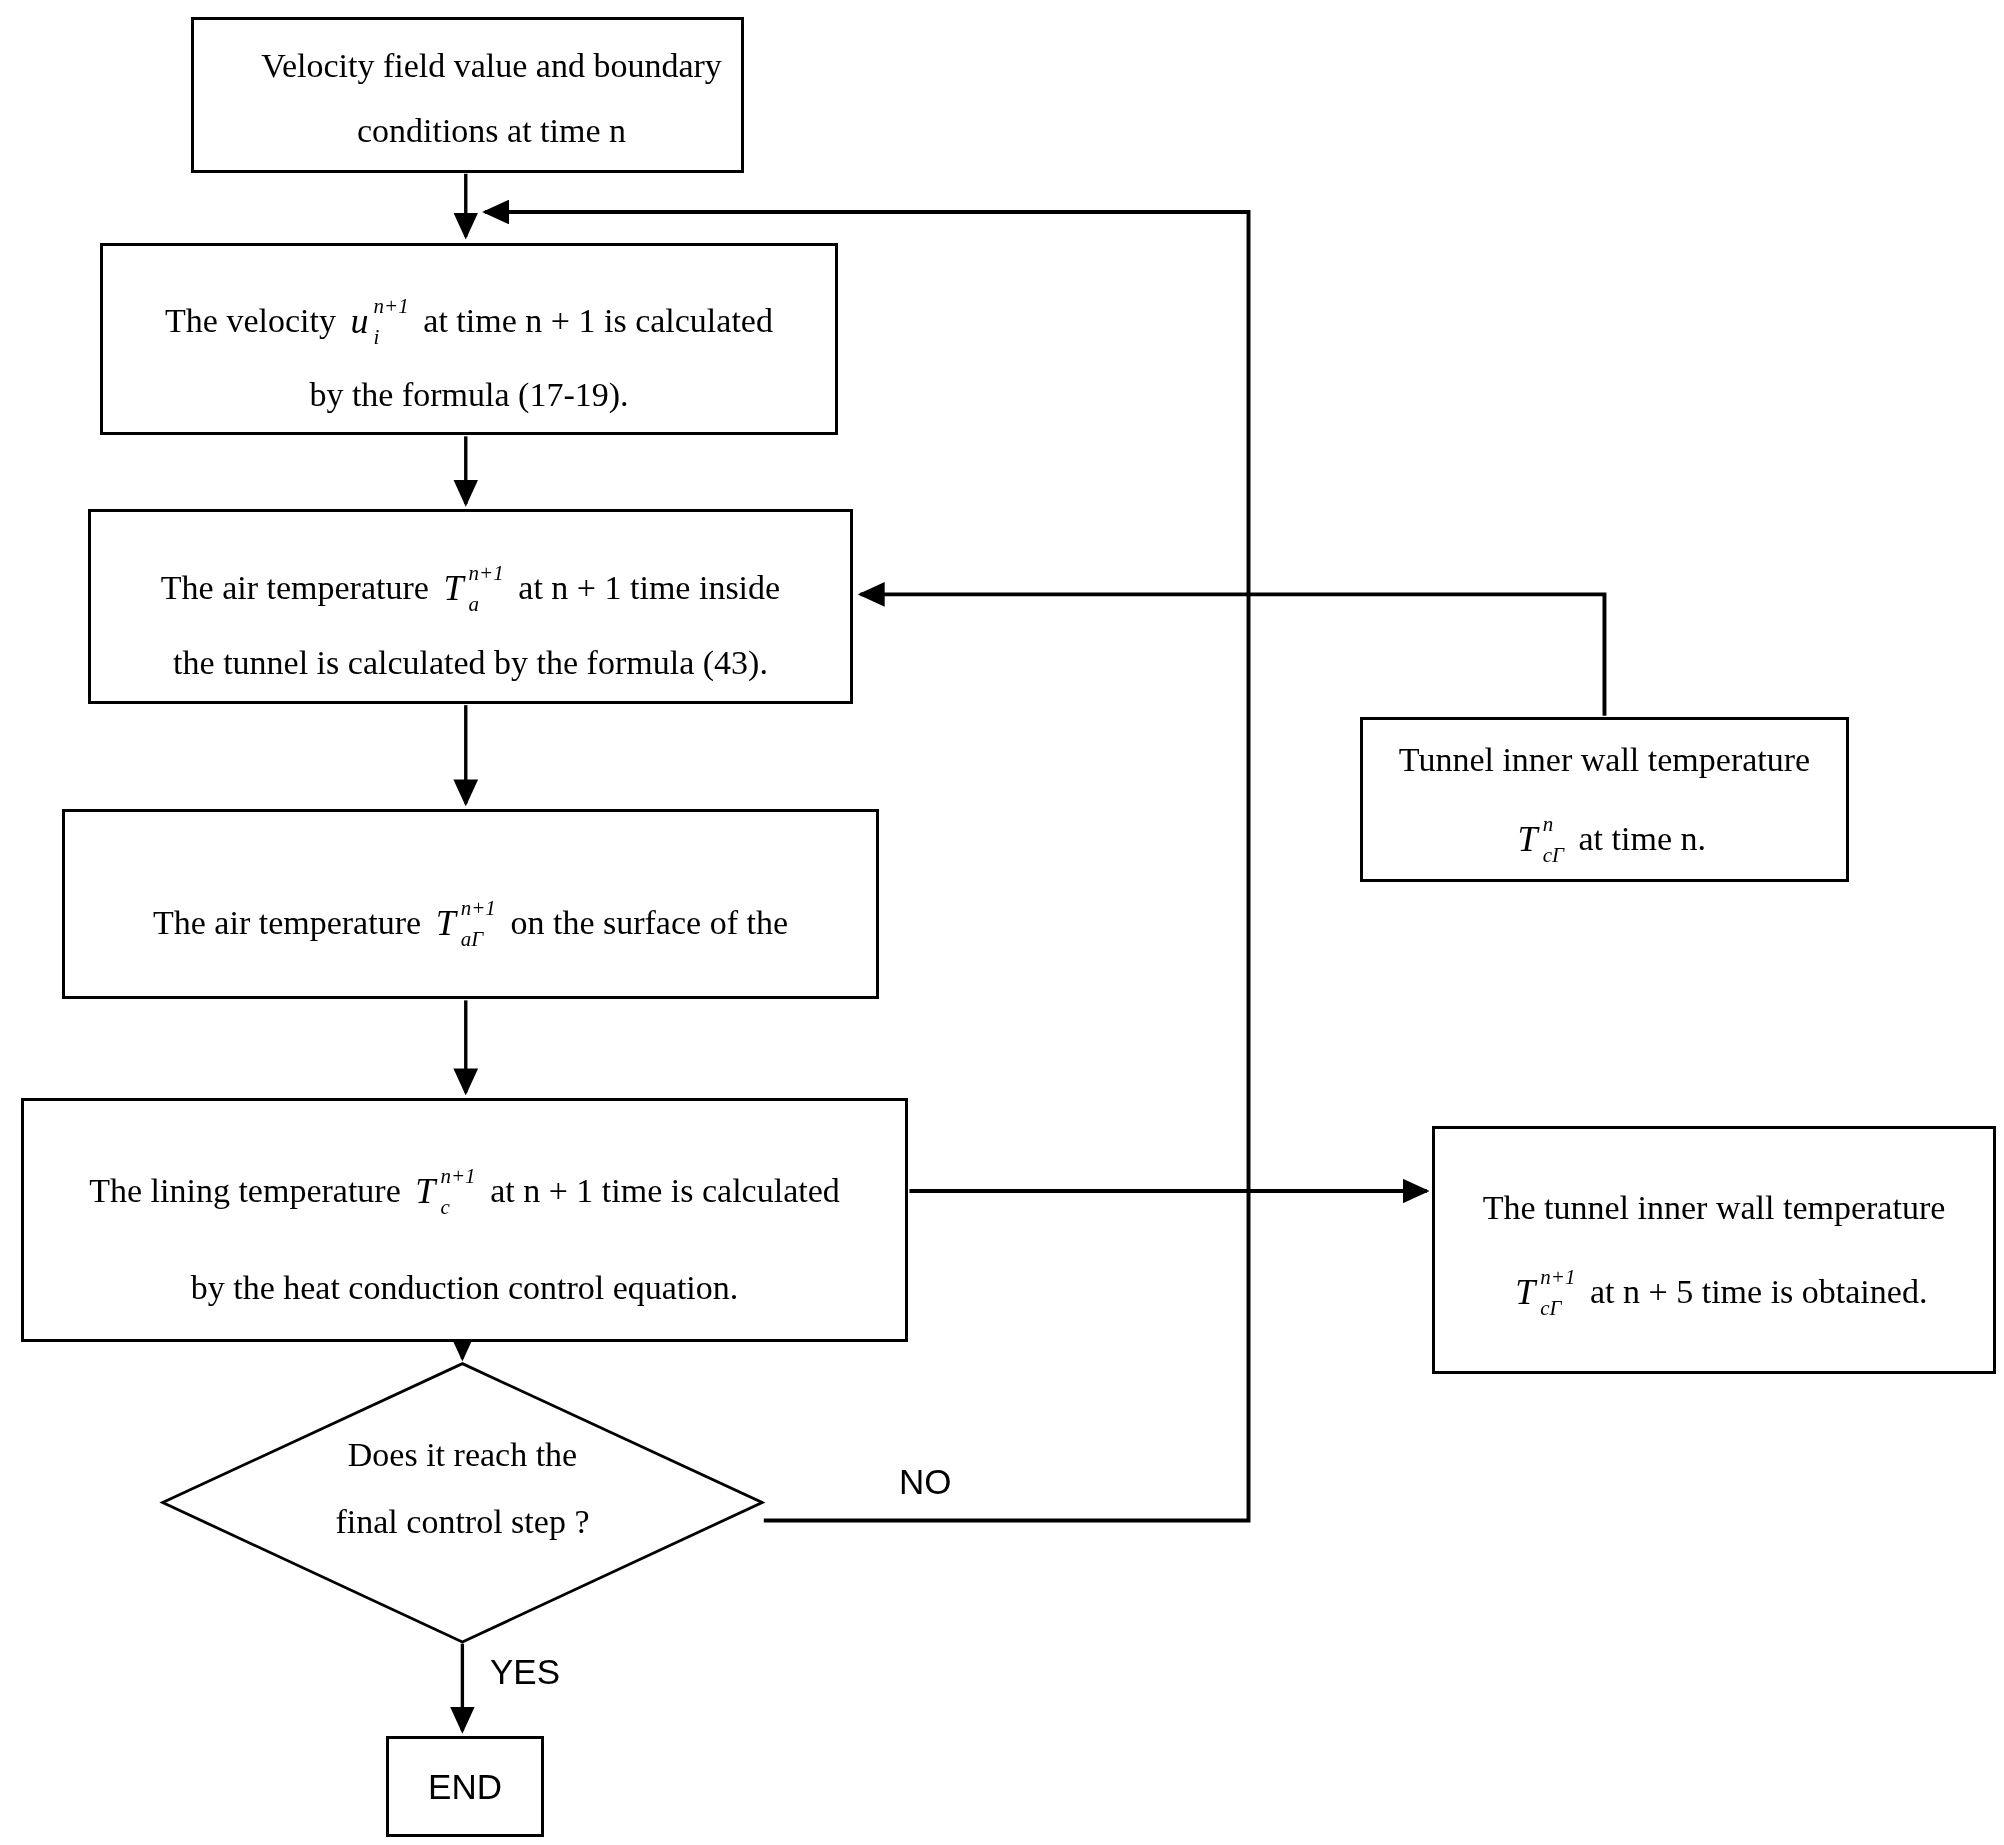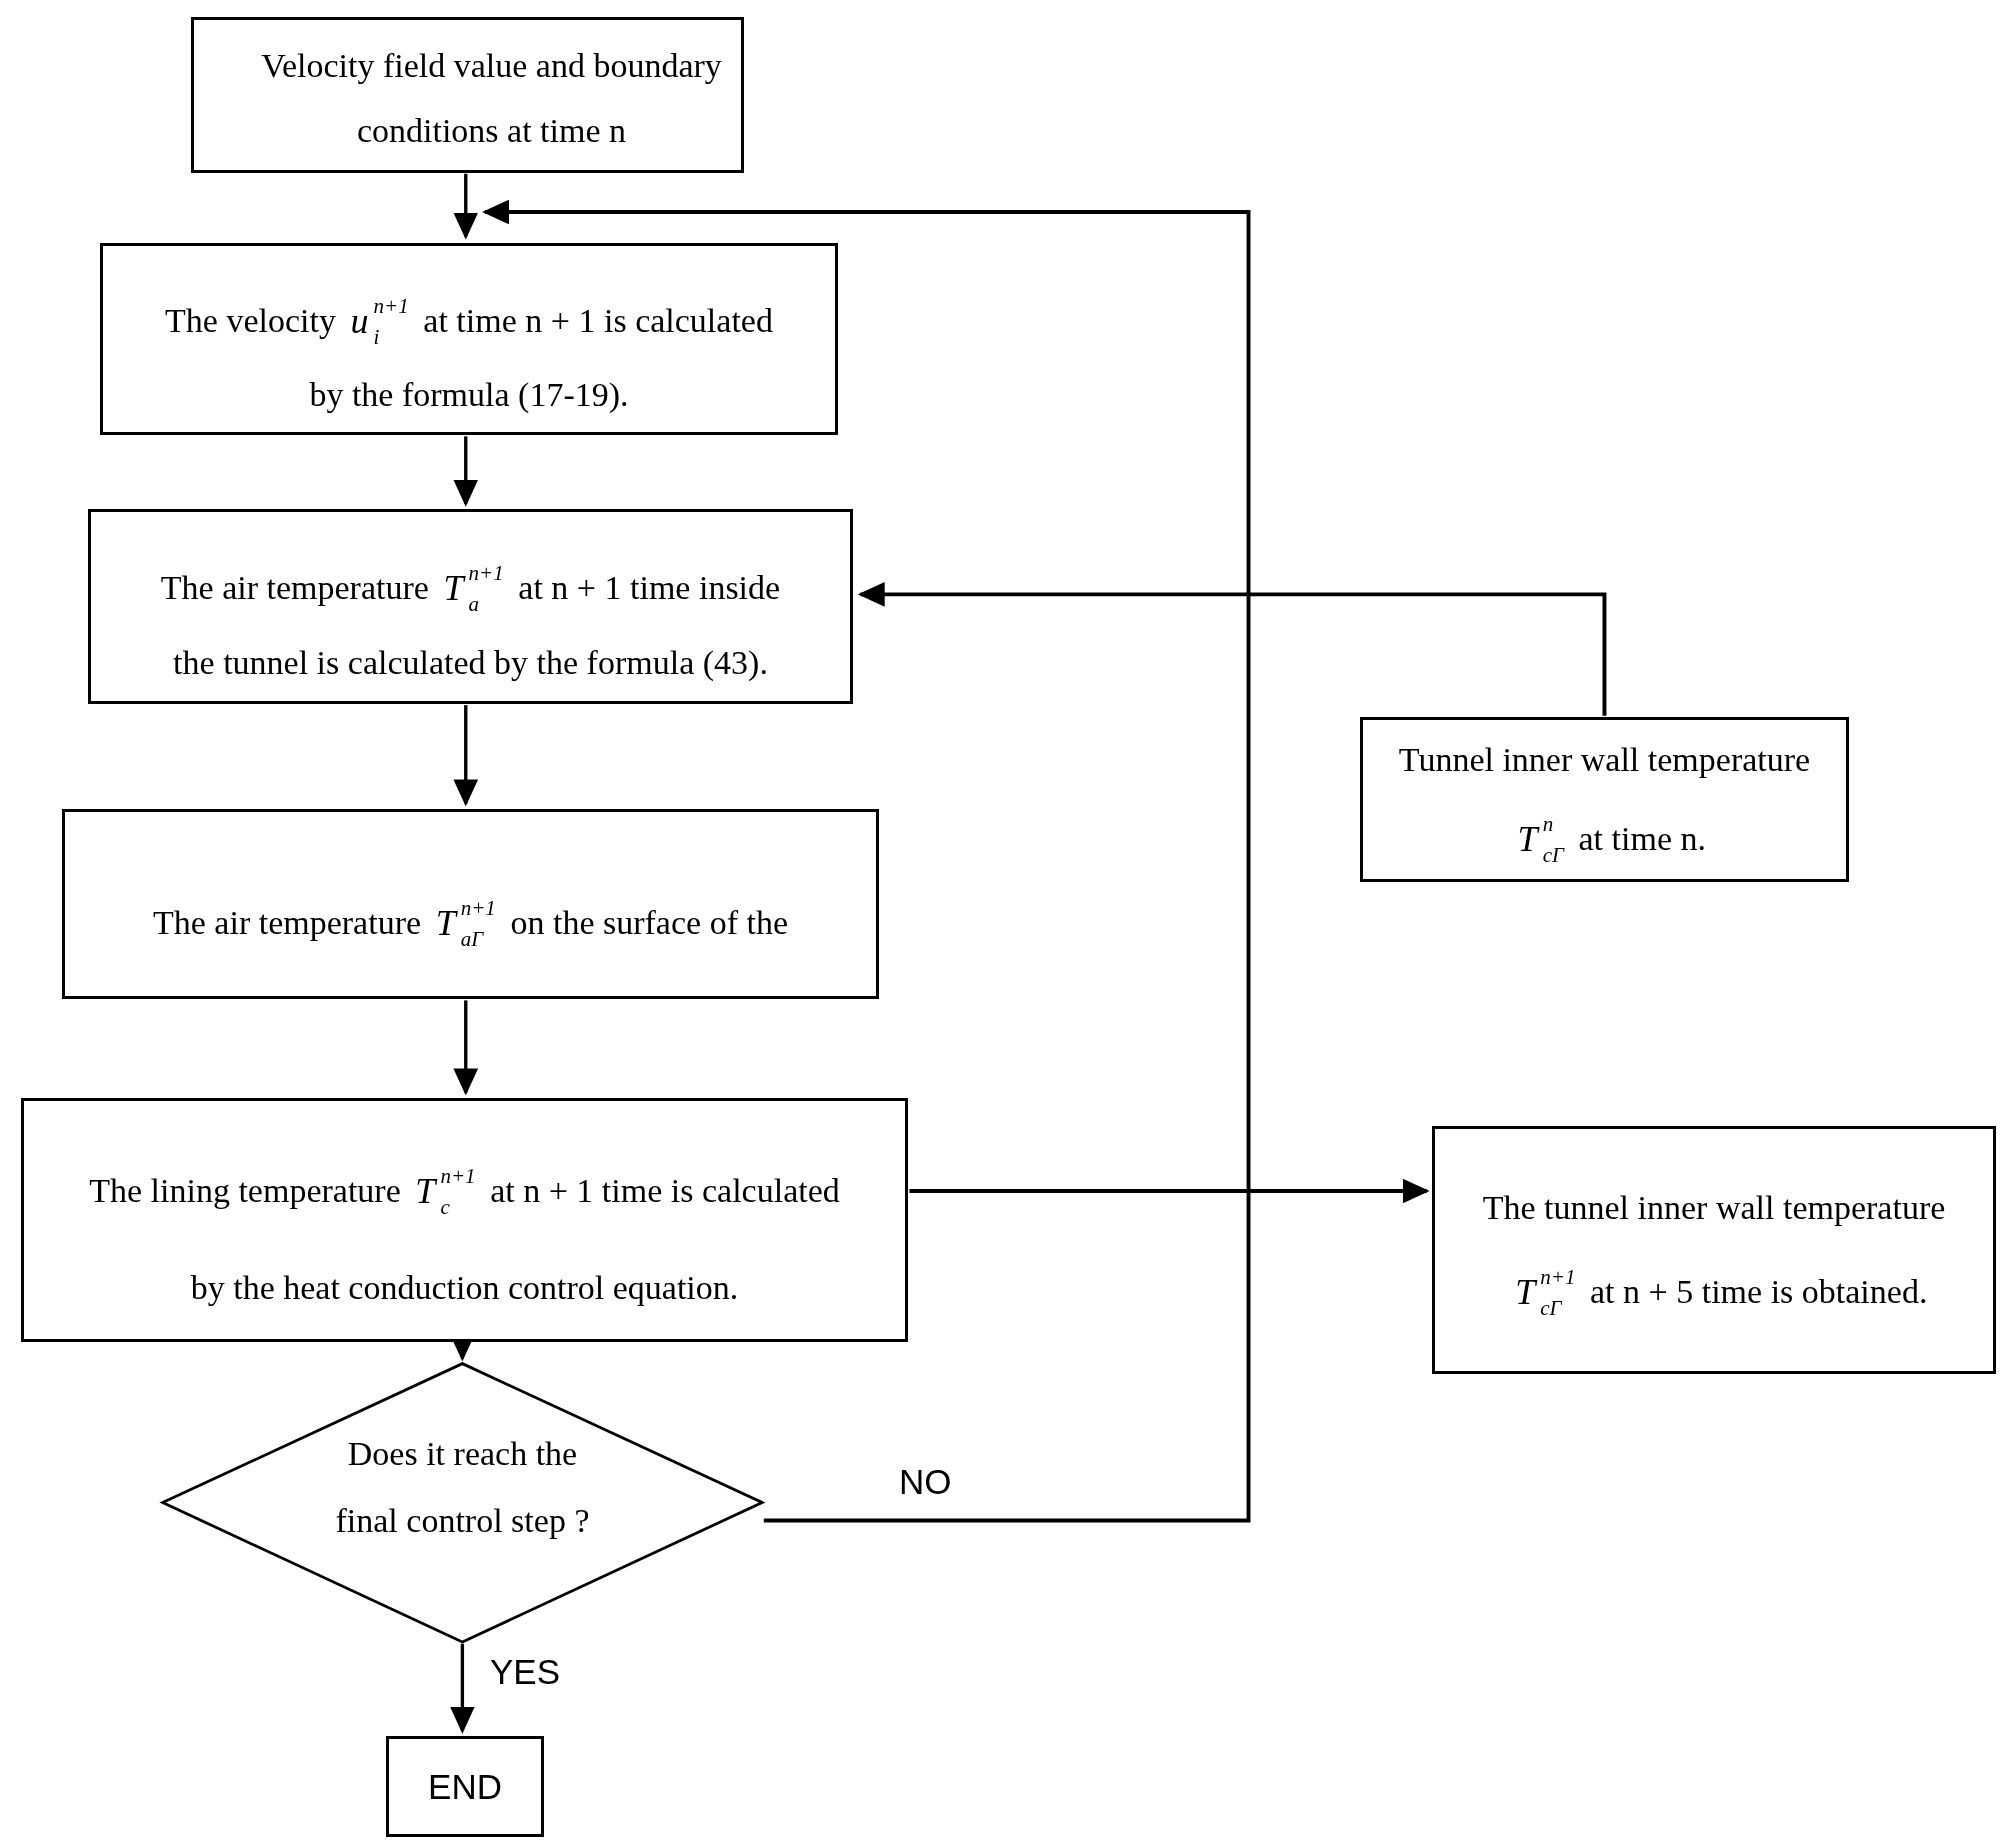--- a/index.html
+++ b/index.html
@@ -38,21 +38,21 @@
   .msym { display:inline-flex; align-items:center; margin:0 14.6px; font-style:italic; }
   .msym .base { font-size:36px; }
   .msym .stack {
     display:inline-flex; flex-direction:column; align-items:flex-start;
     font-size:21px; line-height:1.0; margin-left:5px;
   }
   .msym .stack .sup { transform:translateY(-4.5px); }
   .msym .stack .sub { transform:translateY(5.6px); }
   .diamond-text {
     position:absolute; left:275px; top:1435px; width:375px; height:135px;
-    display:flex; flex-direction:column; justify-content:flex-start; align-items:center;
+    display:flex; flex-direction:column; justify-content:center; align-items:center;
     text-align:center; font-size:34px; z-index:2;
   }
   .edge-label {
     position:absolute; z-index:2;
     font-family:"Liberation Sans", sans-serif;
     font-size:35px; color:var(--ink); white-space:nowrap;
   }
   .end-node {
     font-family:"Liberation Sans", sans-serif;
     font-size:35px;

